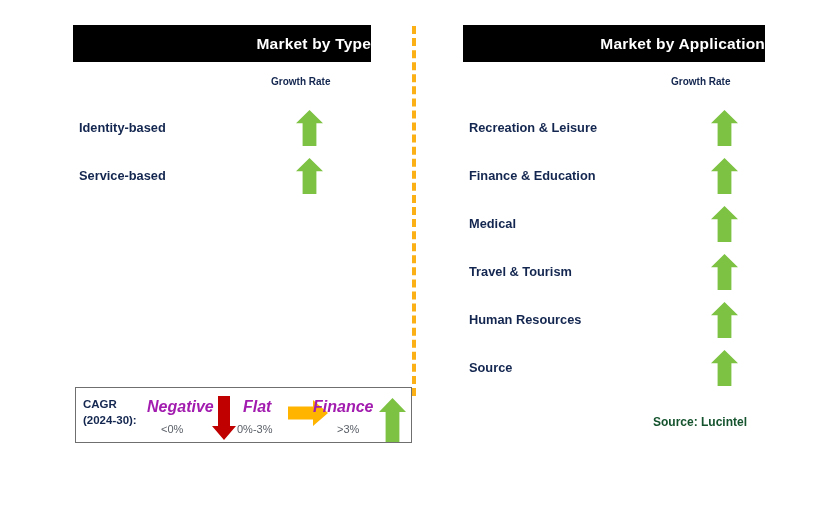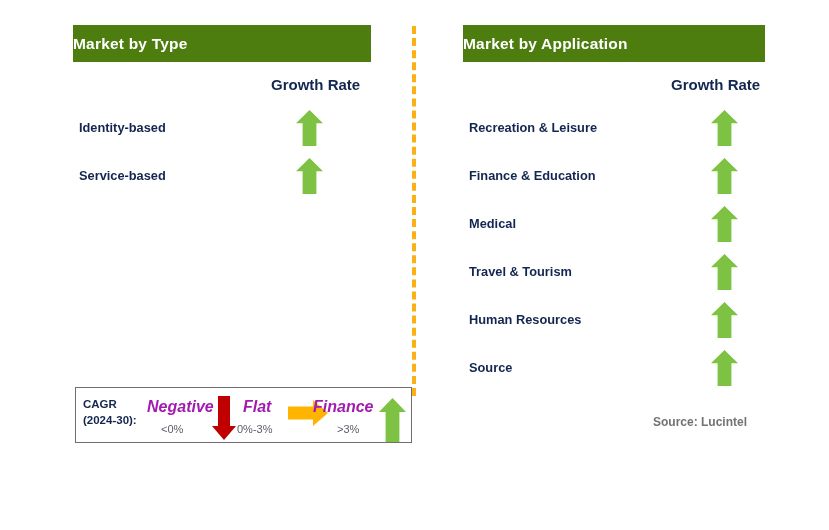--- a/index.html
+++ b/index.html
@@ -21,40 +21,40 @@
     top: 0;
     height: 530px;
   }
   .panel-left  { left: 0;   width: 414px; }
   .panel-right { left: 414px; width: 415px; }
 
   
   .header-bar {
     position: absolute;
     height: 37px;
-    background: #4d7c0f;
+    background: #000000;
     display: flex;
     align-items: center;
-    justify-content: flex-start;
+    justify-content: flex-end;
   }
   .header-bar-left  { left: 73px;  top: 25px; width: 298px; }
   .header-bar-right { left: 49px;  top: 25px; width: 302px; }
   .header-title {
     color: #ffffff;
     font-size: 15.5px;
     font-weight: bold;
     letter-spacing: 0.2px;
     white-space: nowrap;
   }
 
   
   .growth-caption {
     position: absolute;
     top: 76px;
-    font-size: 15px;
+    font-size: 10px;
     font-weight: bold;
     color: #13264F;
     white-space: nowrap;
   }
   .growth-caption-left  { left: 271px; }
   .growth-caption-right { left: 257px; }
 
   
   .rows {
     position: absolute;
@@ -132,21 +132,21 @@
   }
   .legend-icon { position: absolute; }
 
   
   .source {
     position: absolute;
     left: 653px;
     top: 415px;
     font-size: 12px;
     font-weight: bold;
-    color: #737373;
+    color: #14532d;
     white-space: nowrap;
   }
 </style>
 </head>
 <body>
 
 <div class="panel panel-left">
 
   <div class="header-bar header-bar-left">
     <span class="header-title">Market by Type</span>

